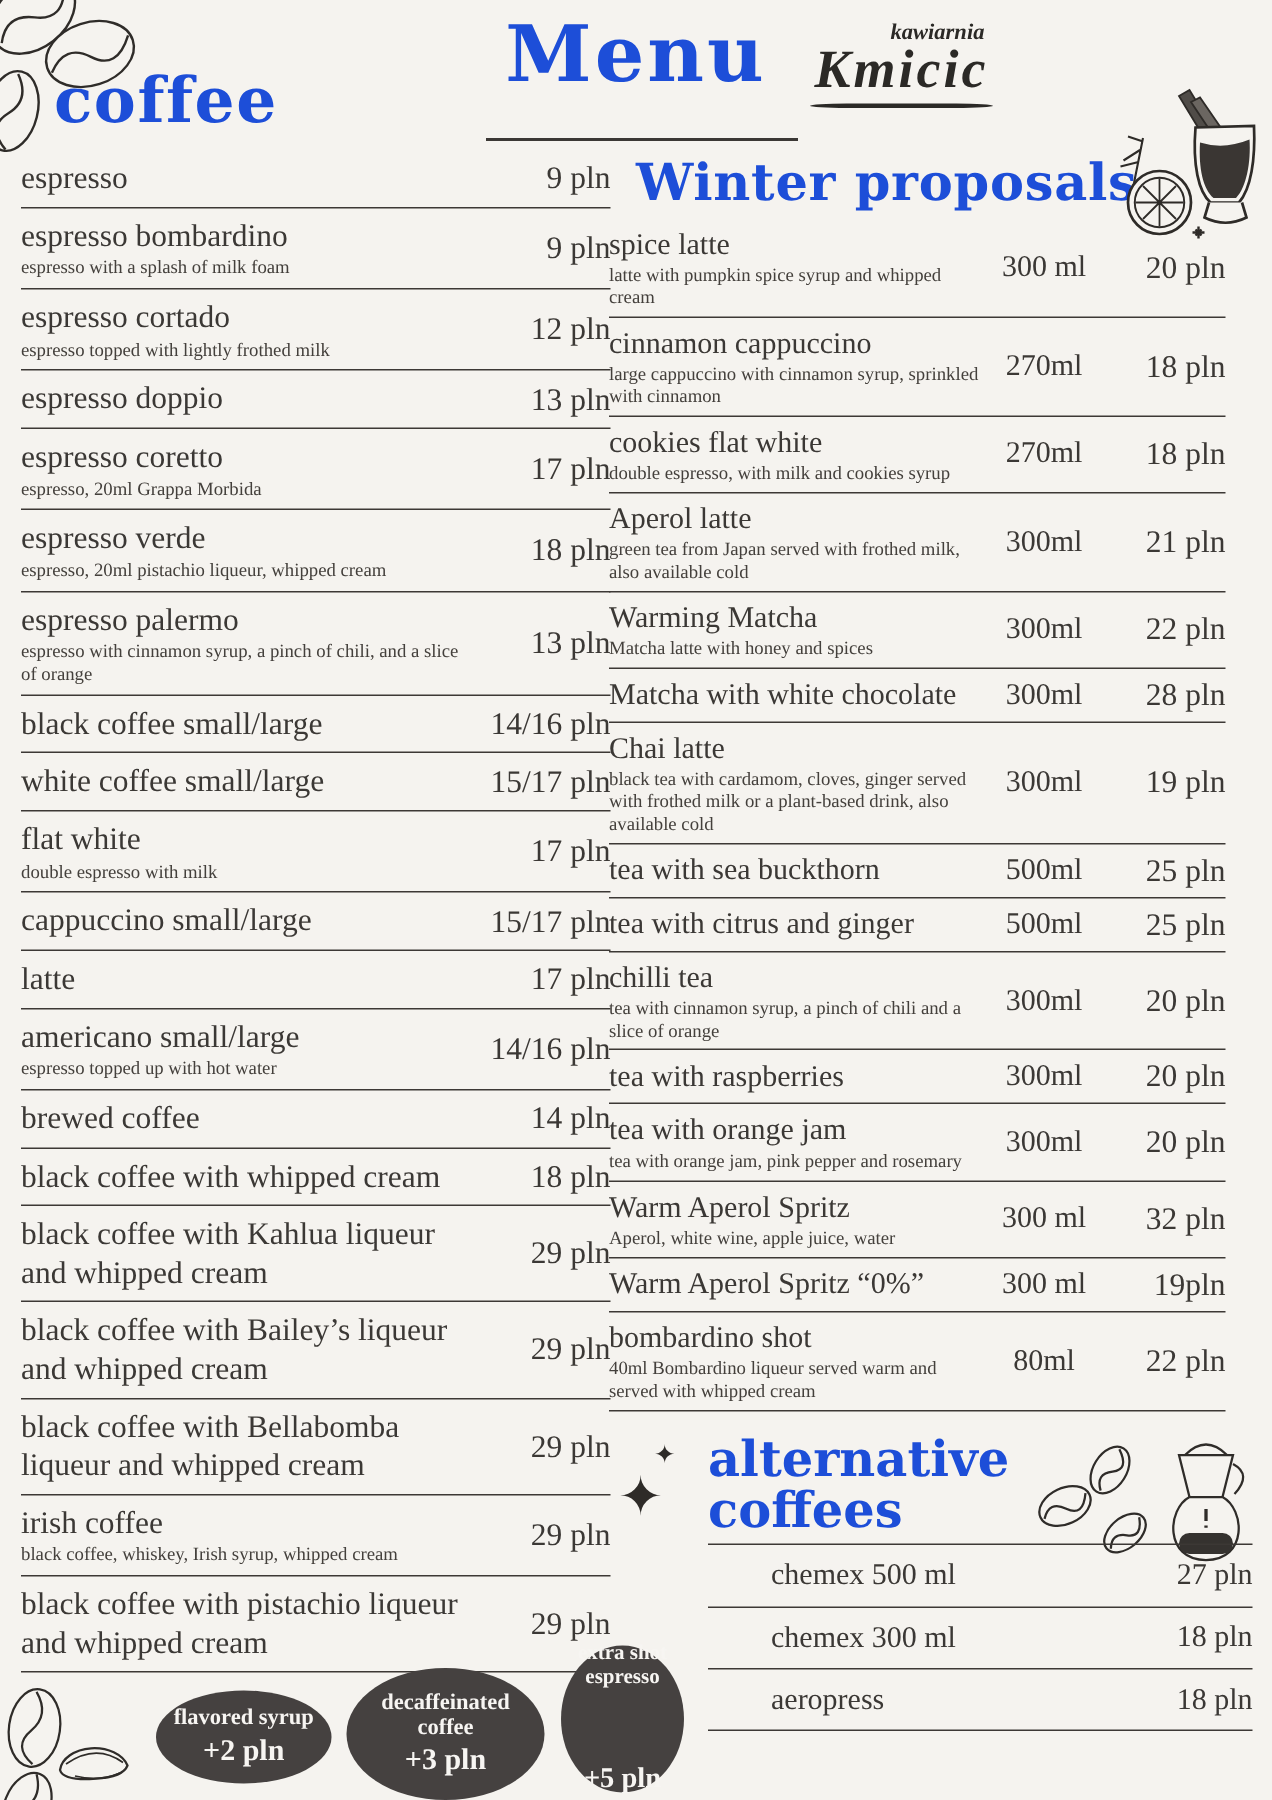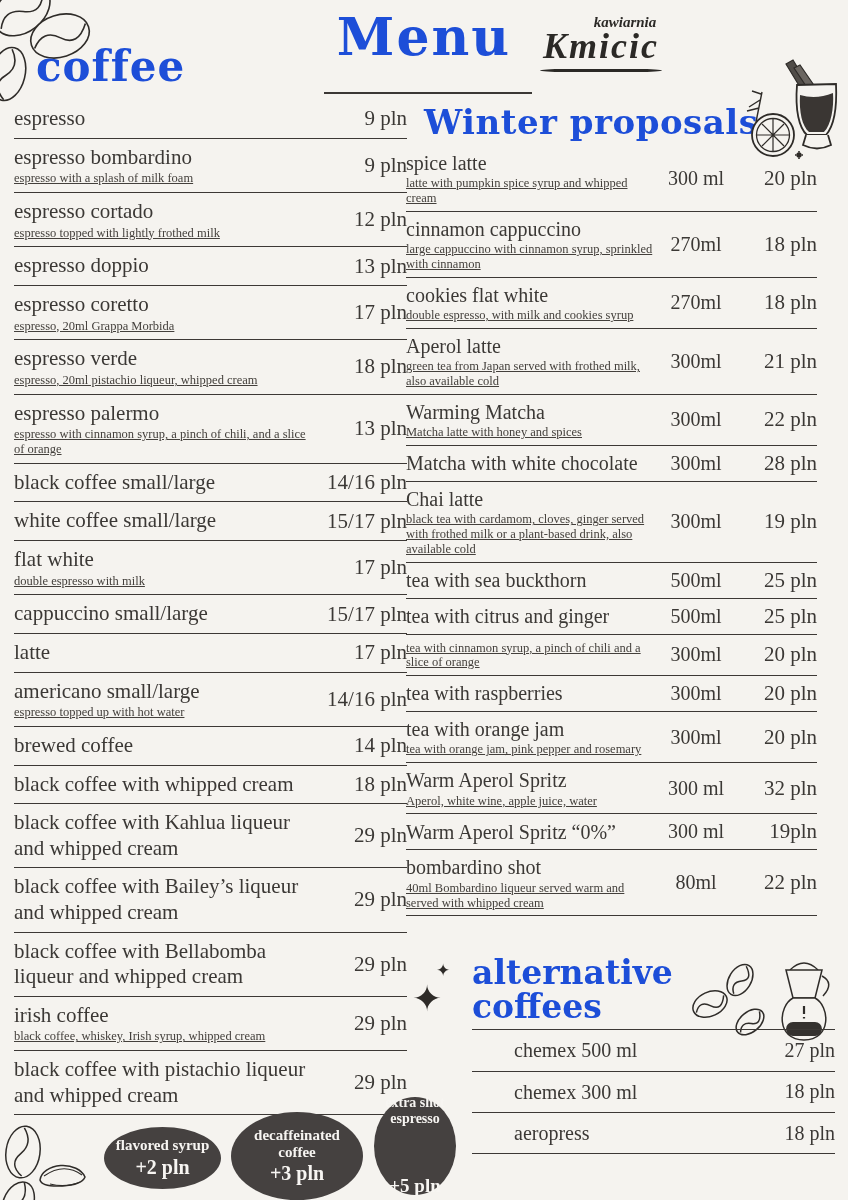--- a/index.html
+++ b/index.html
@@ -15,21 +15,21 @@
 
   .logo{position:absolute;left:536px;top:14px;width:130px;text-align:center;color:#2b2926;}
   .logo-small{font-style:italic;font-size:15px;margin-left:48px;font-weight:700;}
   .logo-big{font-style:italic;font-size:36px;font-weight:700;letter-spacing:2px;margin-top:-6px;}
   .logo-flourish{height:3px;background:#2b2926;border-radius:40%/100%;margin:2px 4px 0 4px;}
 
   
   .row{display:flex;align-items:center;border-bottom:1.6px solid #3c3835;padding:6px 0;}
   .row .nm{flex:1;min-width:0;}
   .item-name{font-size:21px;line-height:1.22;color:#3b3835;}
-  .item-desc{font-size:12.5px;line-height:1.18;color:#44403c;margin-top:1px;text-decoration:underline;}
+  .item-desc{font-size:12.5px;line-height:1.18;color:#44403c;margin-top:1px;}
   .item-desc:empty{display:none;}
   .item-price{font-size:21px;white-space:nowrap;text-align:right;}
 
   .coffee-col{position:absolute;left:14px;top:100px;width:393px;}
   .coffee-col .item-price{width:88px;}
 
   .winter-title{position:absolute;left:424px;top:102px;font-size:34px;letter-spacing:0.5px;}
   .winter-col{position:absolute;left:406px;top:146px;width:411px;}
   .winter-col .row{padding:5px 0;}
   .winter-col .item-name{font-size:20px;}
@@ -354,20 +354,21 @@
         <div class="nm">
           <div class="item-name">tea with citrus and ginger</div>
 
         </div>
         <div class="item-vol">500ml</div>
         <div class="item-price">25 pln</div>
       </div>
 
       <div class="row">
         <div class="nm">
+          <div class="item-name">chilli tea</div>
           <div class="item-desc">tea with cinnamon syrup, a pinch of chili and a slice of orange</div>
         </div>
         <div class="item-vol">300ml</div>
         <div class="item-price">20 pln</div>
       </div>
 
       <div class="row">
         <div class="nm">
           <div class="item-name">tea with raspberries</div>
 

